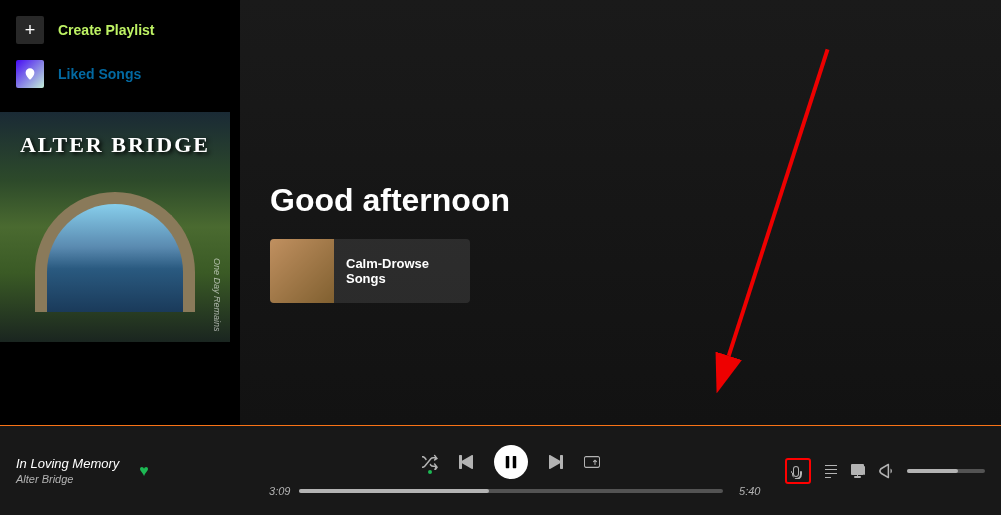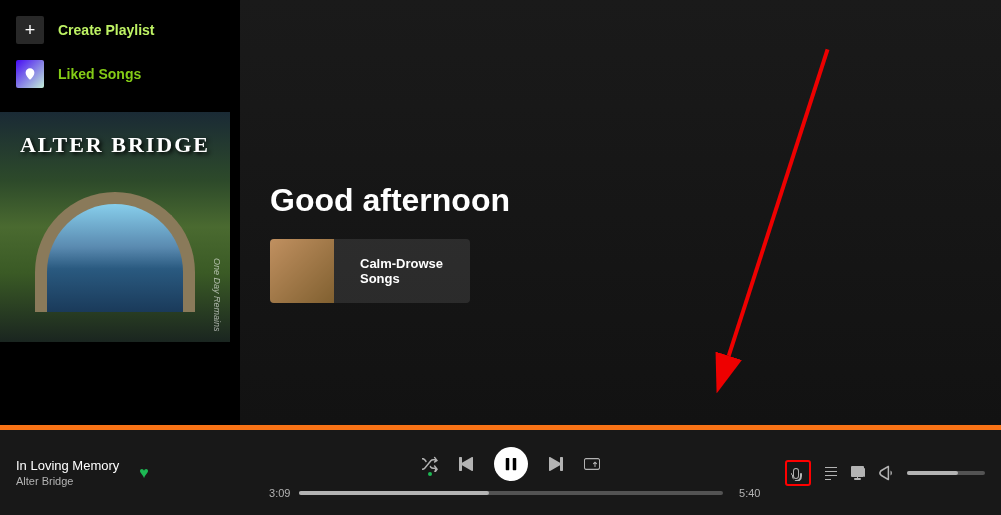--- a/index.html
+++ b/index.html
@@ -65,21 +65,21 @@
       flex-shrink: 0;
     }
 
     .sidebar-item-icon-liked svg {
       width: 14px;
       height: 14px;
       fill: #fff;
     }
 
     .sidebar-item-label {
-      color: #84cc16;
+      color: #0369a1;
       font-size: 14px;
       font-weight: 600;
     }
 
     .sidebar-item-label.active {
       color: #bef264;
     }
 
     .album-art-container {
       flex: 1;
@@ -185,33 +185,33 @@
       height: 64px;
       background: linear-gradient(135deg, #c09060, #806030);
       flex-shrink: 0;
     }
 
     .card-label {
       color: #fff;
       font-size: 13px;
       font-weight: 600;
       padding: 0 12px;
-      margin-left: 14px;
     }
 
     
     .player-bar {
       height: 90px;
       background: #181818;
-      border-top: 5px solid #f97316;
+      border-top: 1px solid #f97316;
       display: flex;
       align-items: center;
       padding: 0 16px;
       gap: 0;
       flex-shrink: 0;
+      font-style: italic;
     }
 
     .player-track-info {
       display: flex;
       align-items: center;
       gap: 12px;
       width: 220px;
       flex-shrink: 0;
     }
 

